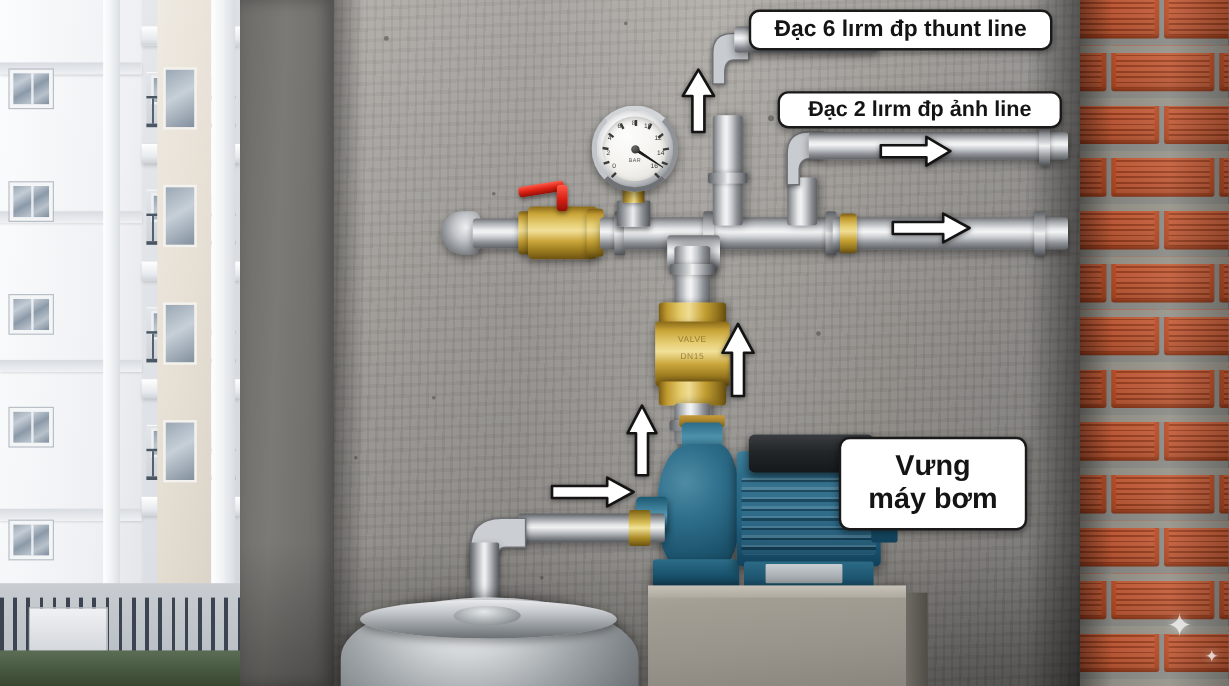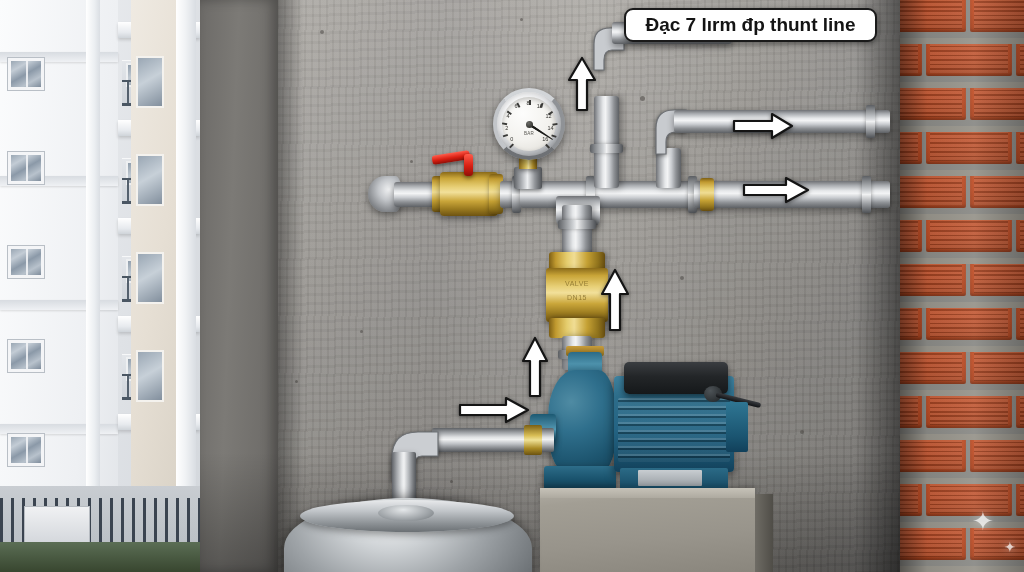--- a/index.html
+++ b/index.html
@@ -702,15 +702,18 @@
   </svg>
 
   <svg class="arrow" style="left:521px; top:336px; width:28px; height:62px;" viewBox="0 0 28 62">
     <path d="M14 2 L26 25 L19 25 L19 60 L9 60 L9 25 L2 25 Z" fill="#ffffff" stroke="#141414" stroke-width="2.2" stroke-linejoin="round"></path>
   </svg>
 
   <svg class="arrow" style="left:458px; top:396px; width:72px; height:28px;" viewBox="0 0 72 28">
     <path d="M2 9 L48 9 L48 2 L70 14 L48 26 L48 19 L2 19 Z" fill="#ffffff" stroke="#141414" stroke-width="2.2" stroke-linejoin="round"></path>
   </svg>
 
-  <div class="label label-1">Đạc 7 lırm đp thunt line</div>
+  <div class="label label-1">Đạc 6 lırm đp thunt line</div>
+  <div class="label label-2">Đạc 2 lırm đp ảnh line</div>
+  <div class="label label-5">Vưng
+máy bơm</div>
 
 </div>
 
 </body></html>

